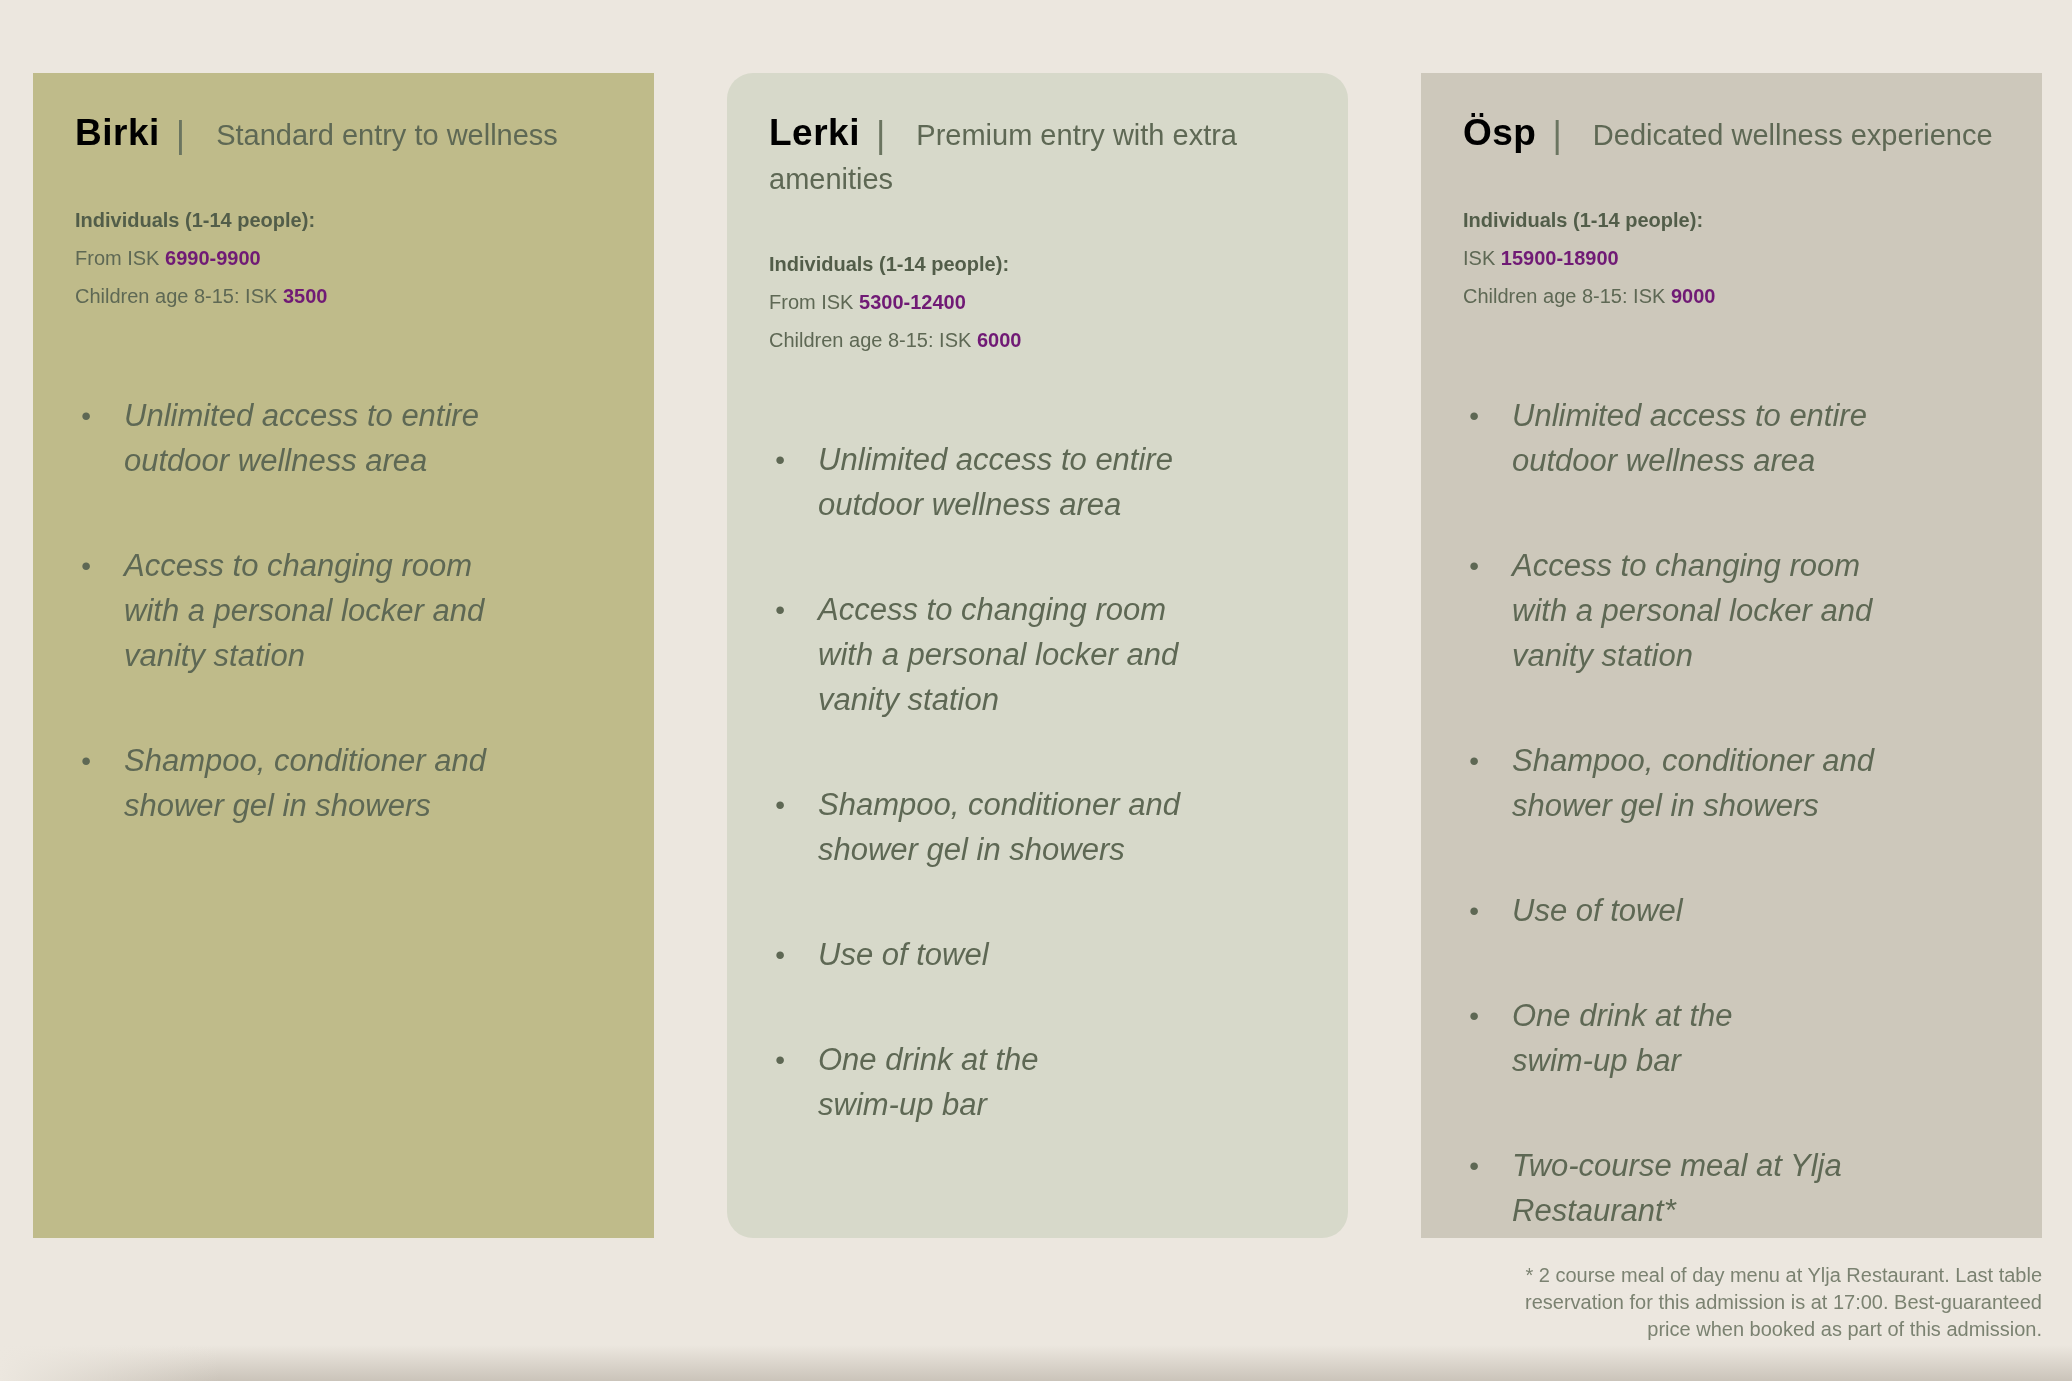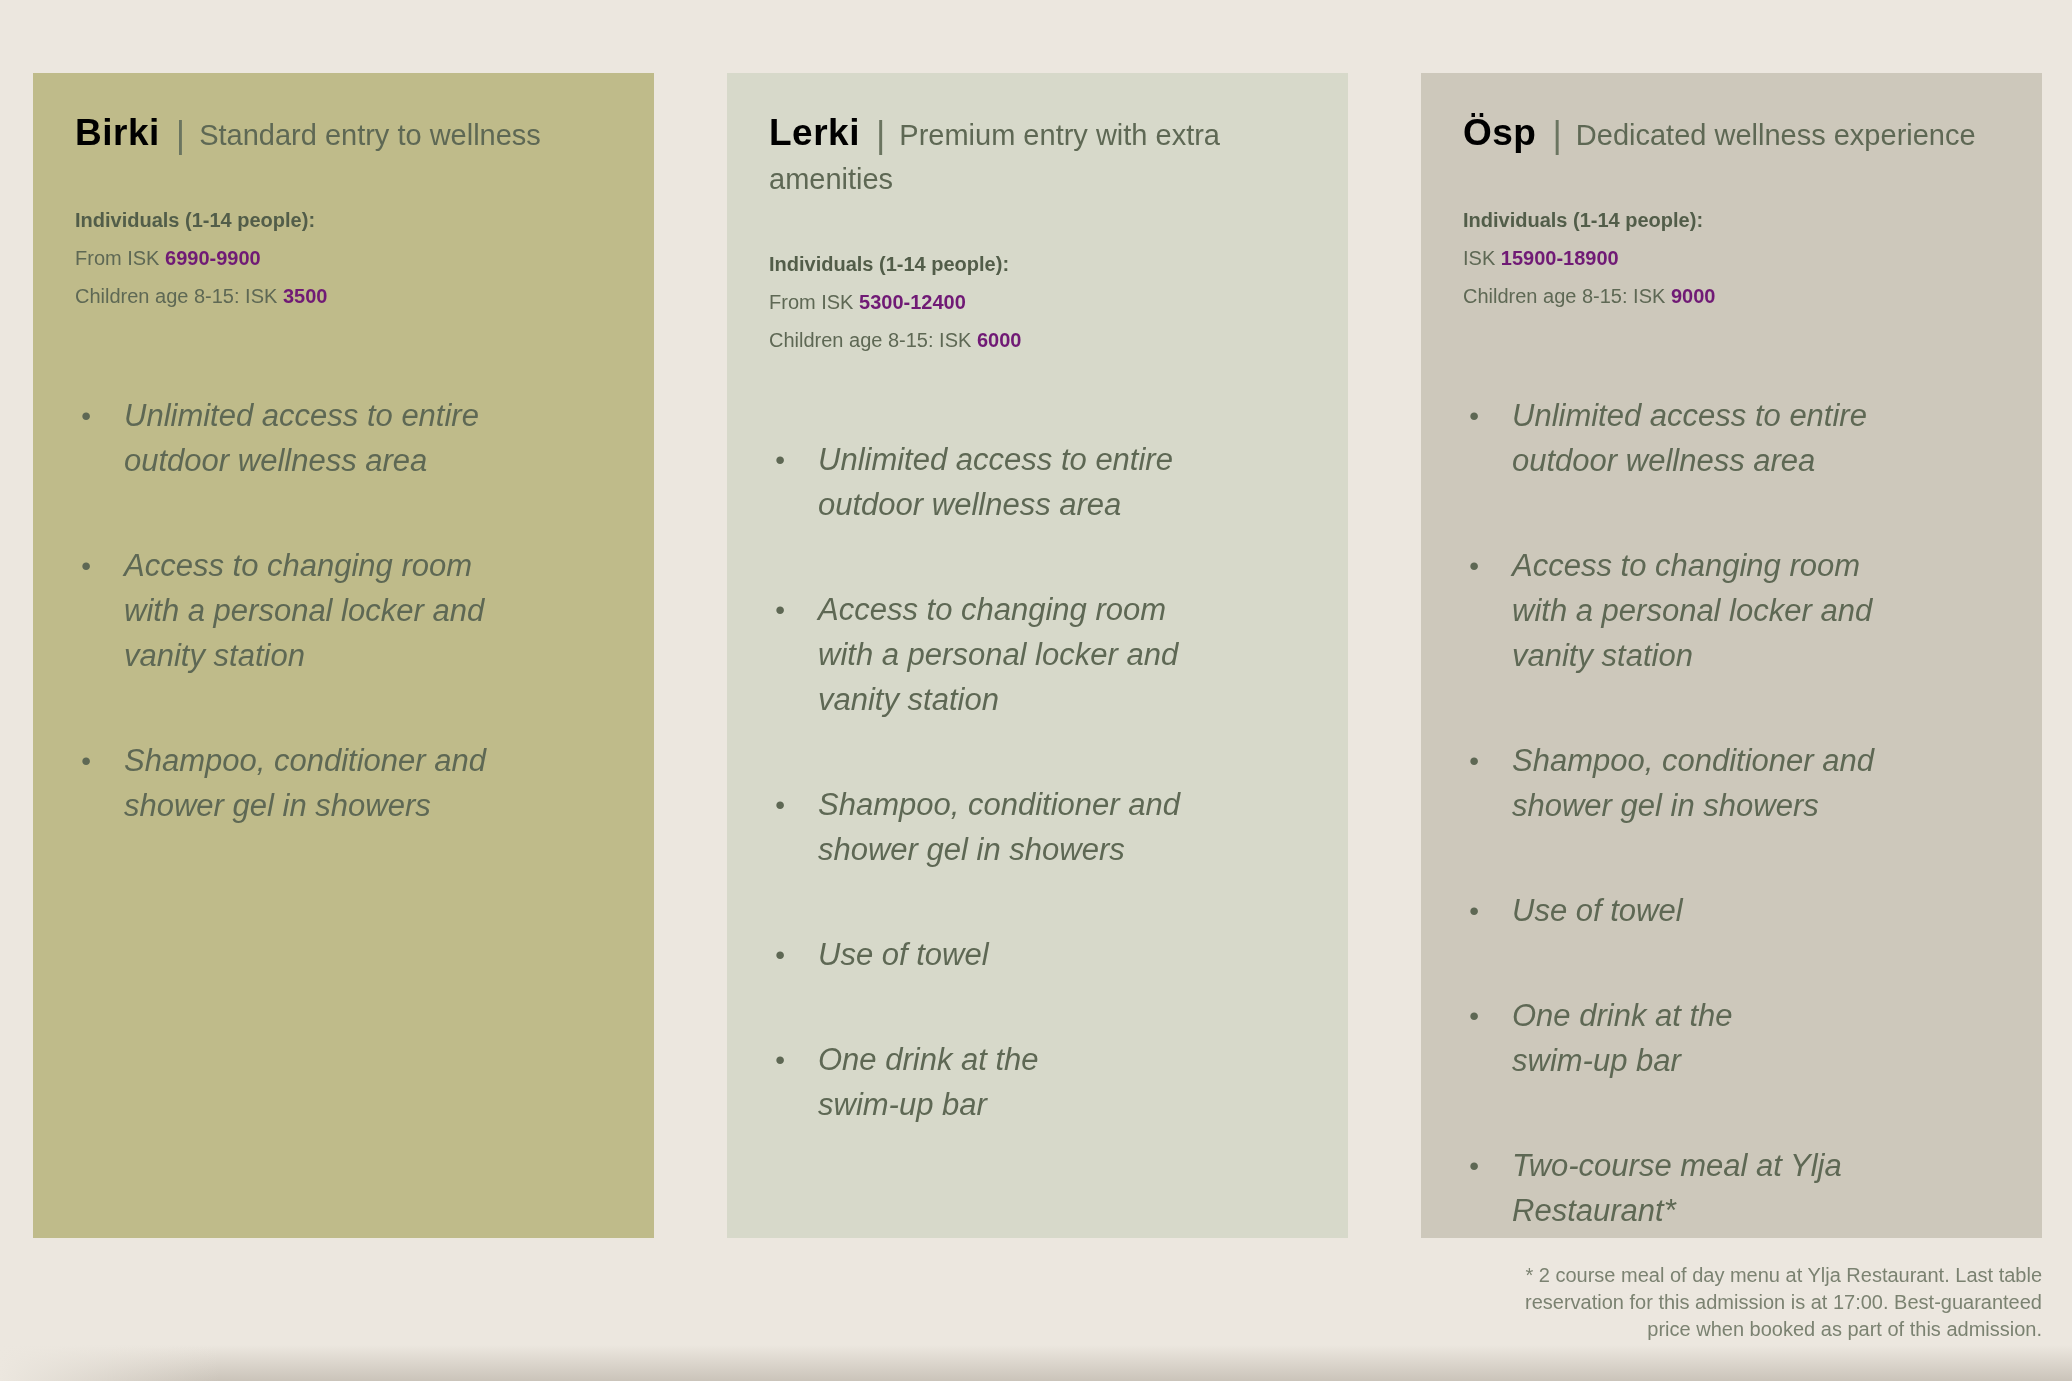--- a/index.html
+++ b/index.html
@@ -38,21 +38,21 @@
     text-align: center;
   }
   .title-divider {
     display: inline-block;
     margin: 0 14px 0 16px;
     color: #6b7560;
     font-size: 36px;
     font-weight: 400;
     transform: translateY(2px);
   }
-  .card-subtitle { white-space: pre-line; }
+  .card-subtitle { white-space: pre-line; margin-left: 17px; }
   .pricing-block {
     font-size: 20px;
     line-height: 38px;
     color: #5e6854;
   }
   .price-header {
     font-weight: 700;
     color: #525d49;
   }
   .price-line .price-bold {
@@ -119,21 +119,21 @@
       <li>Unlimited access to entire
 outdoor wellness area</li>
       <li>Access to changing room
 with a personal locker and
 vanity station</li>
       <li>Shampoo, conditioner and
 shower gel in showers</li>
     </ul>
   </article>
 
-  <article class="card" style="background: rgb(215, 217, 202);">
+  <article class="card" style="background: rgb(215, 217, 202); border-radius: 26px;">
     <div class="card-title-row">
       <span class="card-title-text">Lerki</span><span class="title-divider">|</span><span class="card-subtitle">Premium entry with extra
 amenities</span>
     </div>
     <div class="pricing-block">
       <p class="price-header">Individuals (1-14 people):</p>
       <p class="price-line"><span>From ISK </span><span class="price-bold">5300-12400</span></p>
       <p class="price-line"><span>Children age 8-15: ISK </span><span class="price-bold">6000</span></p>
     </div>
     <ul class="features-list">

